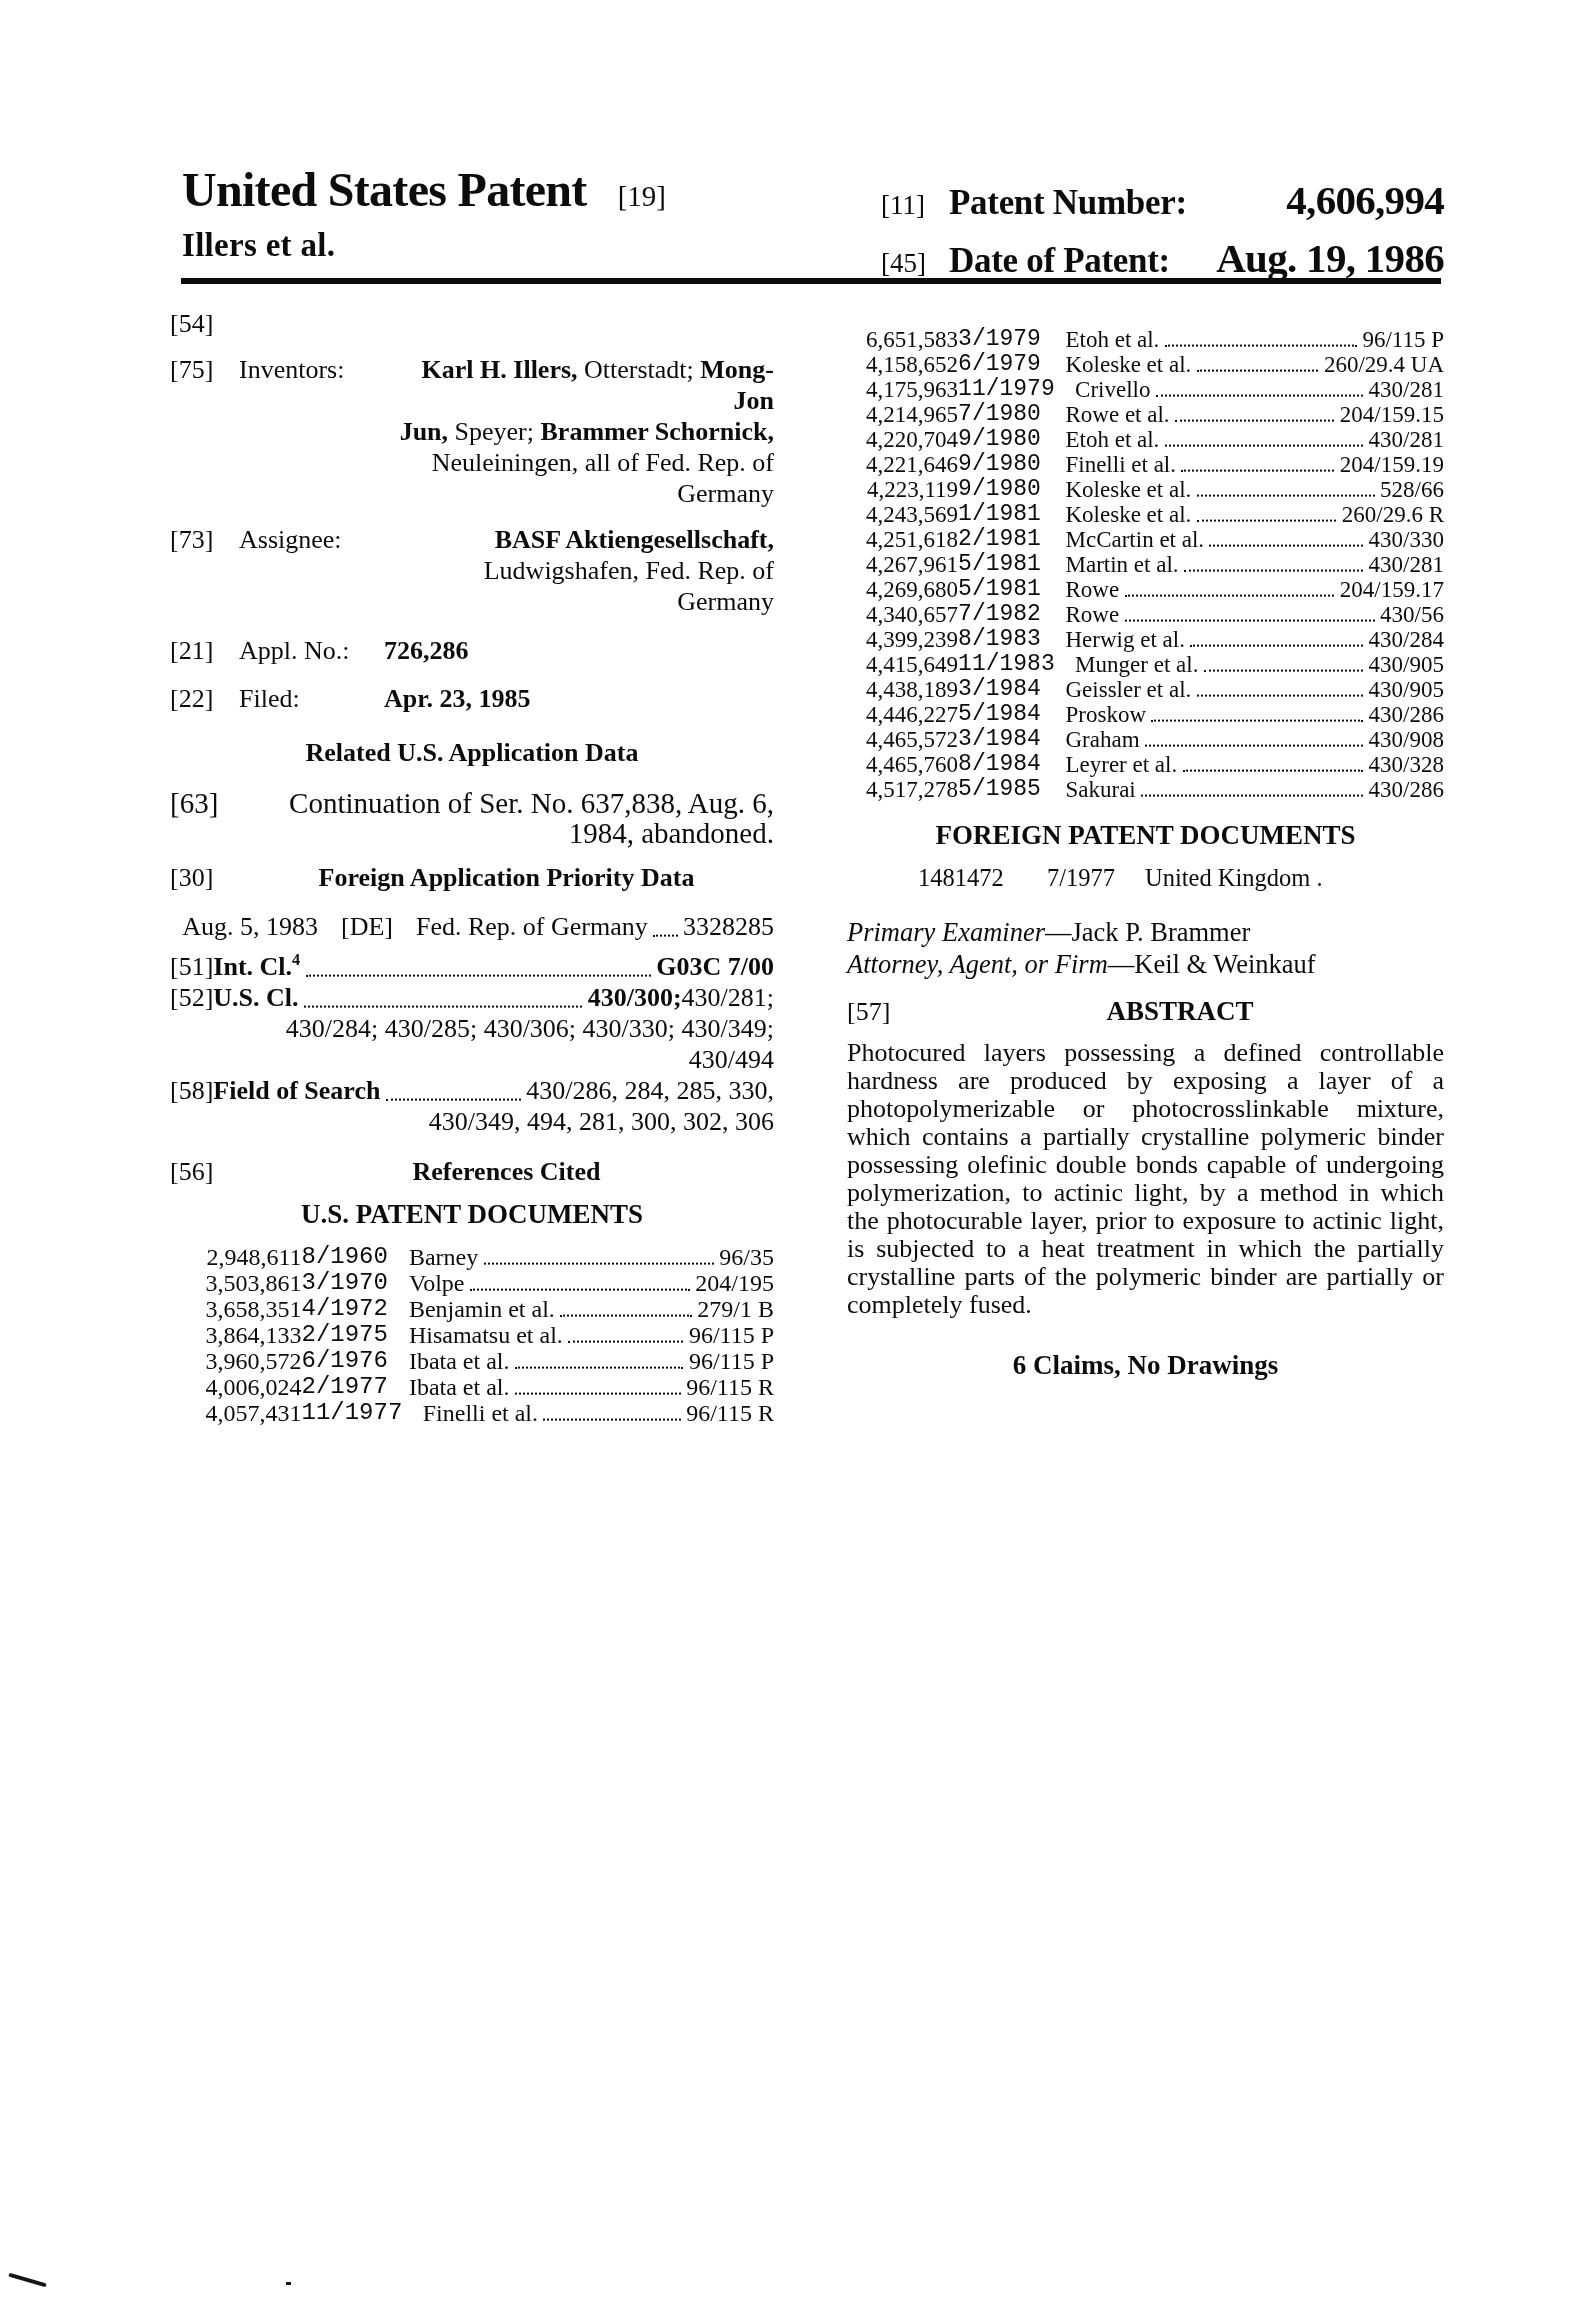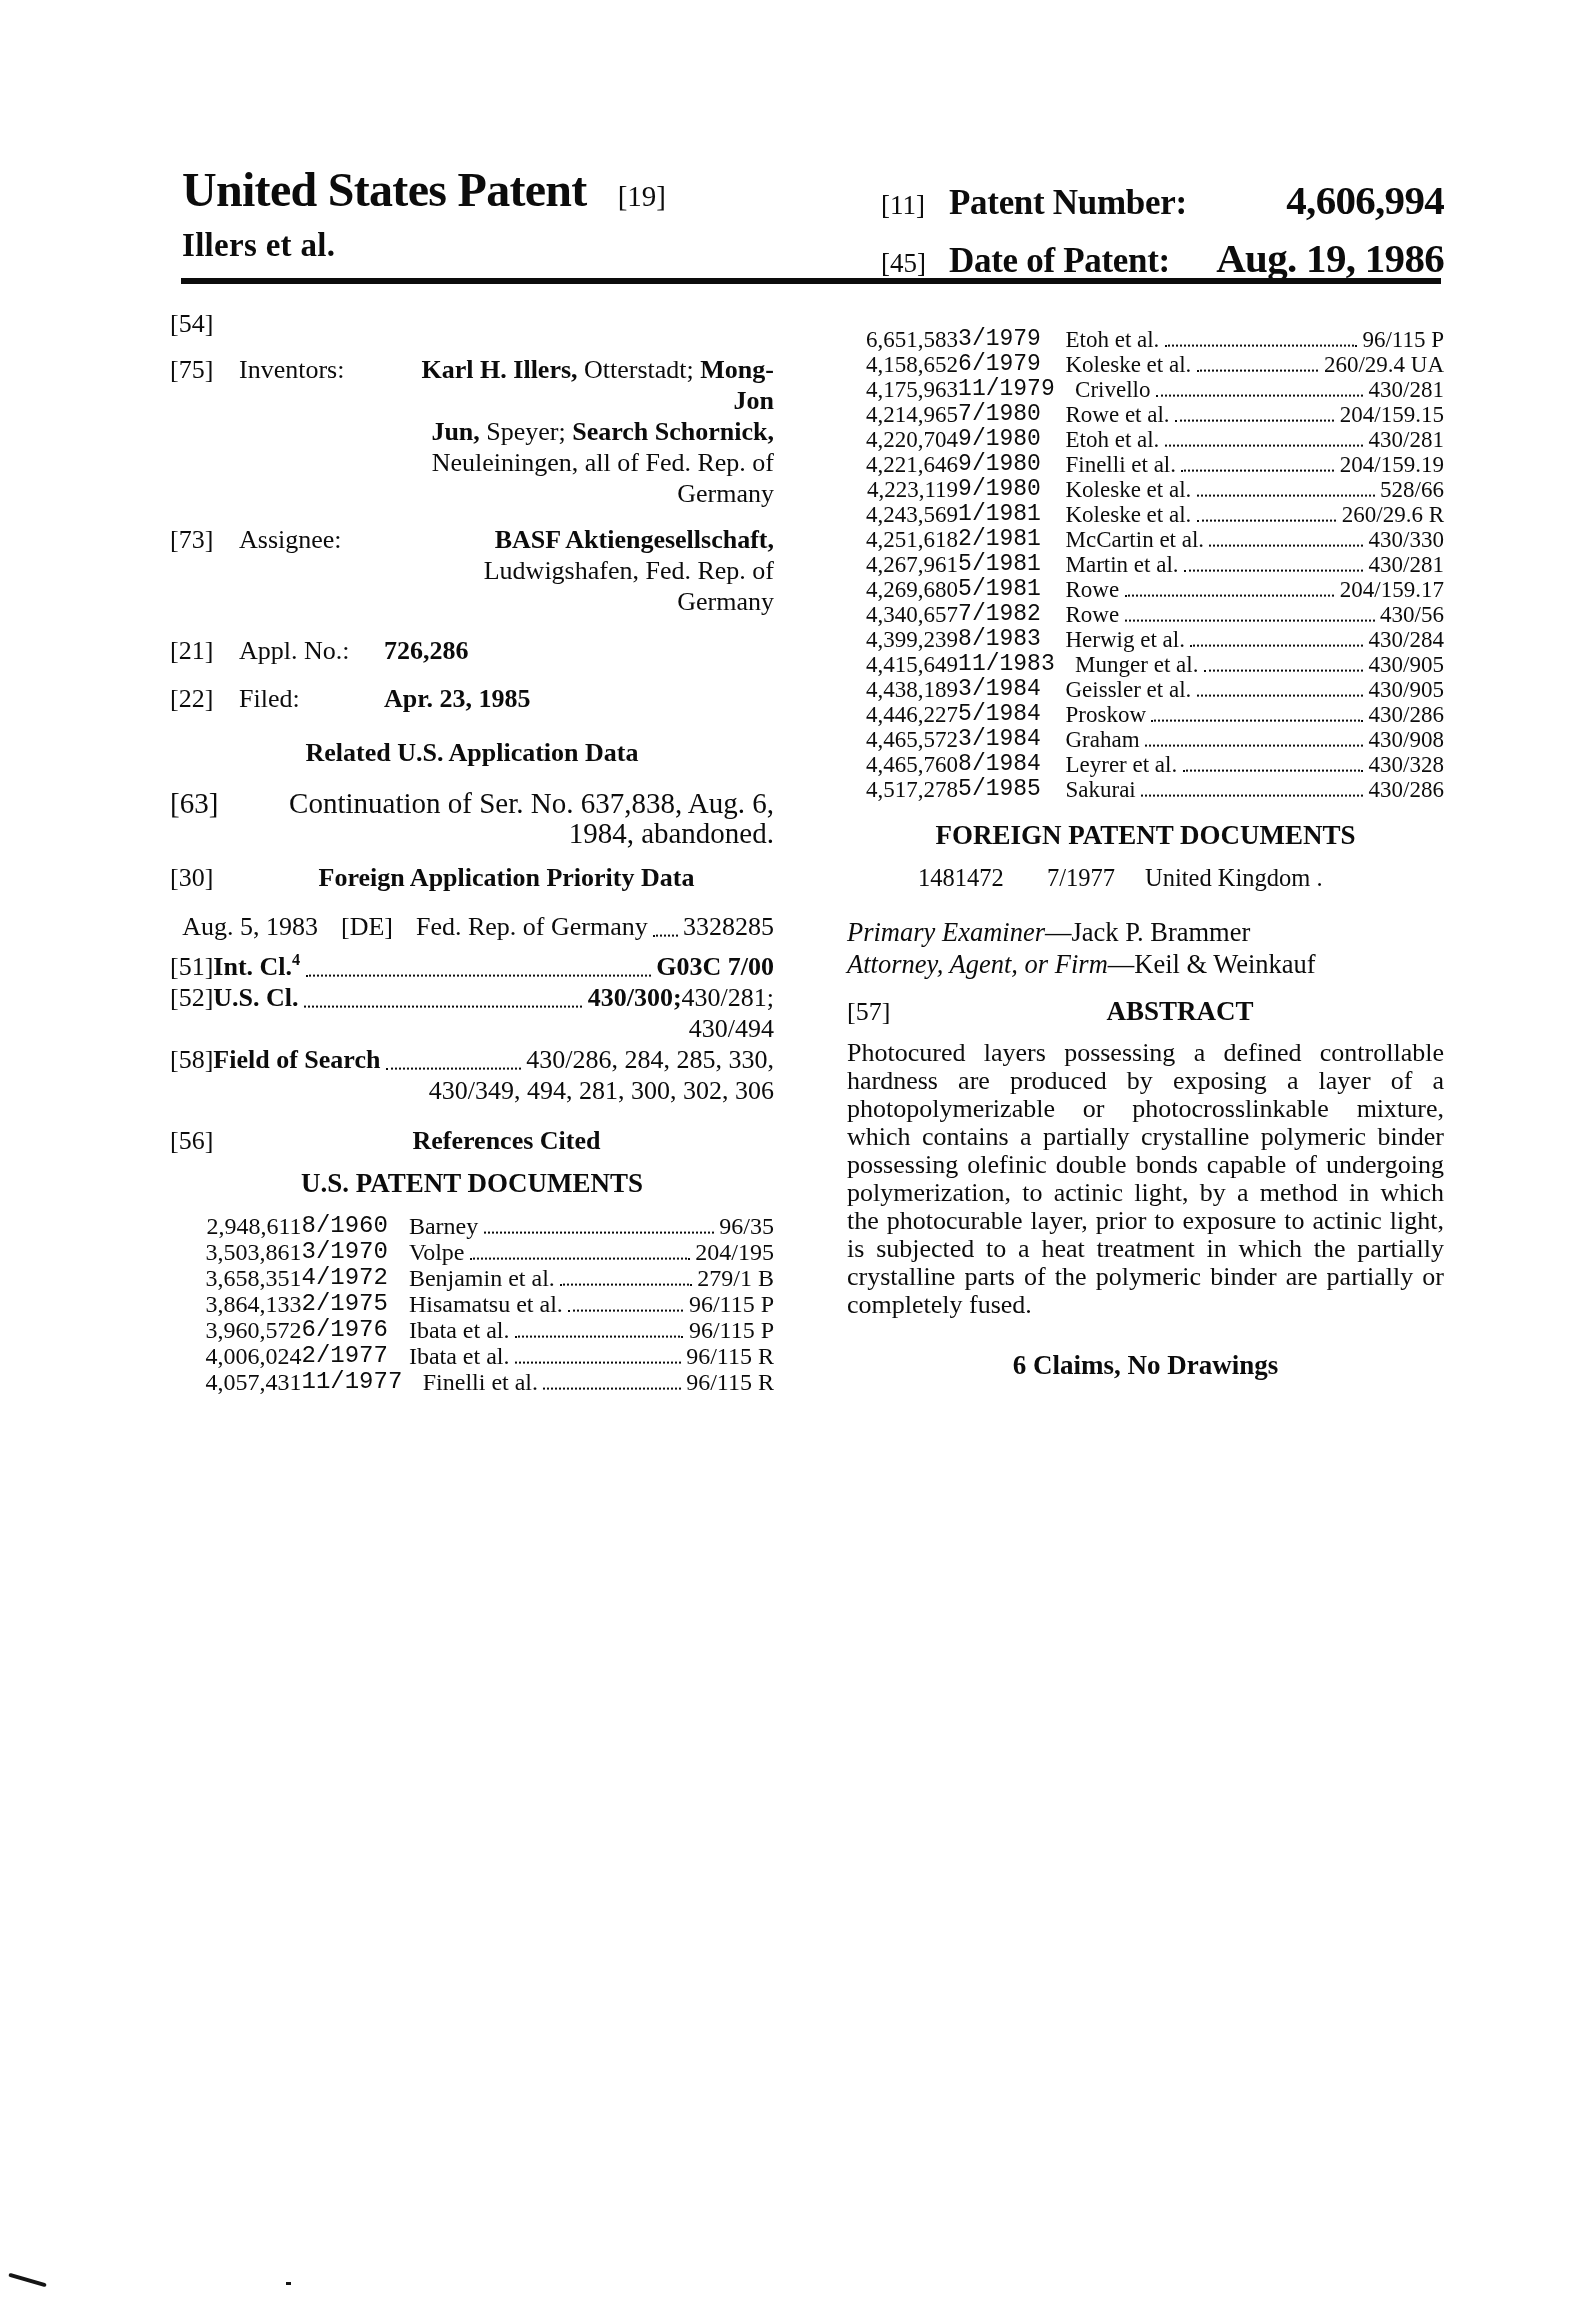--- a/index.html
+++ b/index.html
@@ -120,21 +120,21 @@
   <div class="col col-left">
 
     <div class="f-row mb22">
       <span class="code">[54]</span>
     </div>
 
     <div class="f-row mb22">
       <span class="code">[75]</span>
       <span class="flbl">Inventors:</span>
       <div class="fval"><span class="b">Karl H. Illers,</span><span> Otterstadt; </span><span class="b">Mong-Jon
-Jun,</span><span> Speyer; </span><span class="b">Search Schornick,</span><span>
+Jun,</span><span> Speyer; </span><span class="b">Brammer Schornick,</span><span>
 Neuleiningen, all of Fed. Rep. of
 Germany</span></div>
     </div>
 
     <div class="f-row mb26">
       <span class="code">[73]</span>
       <span class="flbl">Assignee:</span>
       <div class="fval"><span class="b">BASF Aktiengesellschaft,</span><span>
 Ludwigshafen, Fed. Rep. of
 Germany</span></div>
@@ -182,20 +182,21 @@
     </div>
 
     <div>
       <div class="leader-row">
         <span class="code">[52]</span>
         <span class="b nowrap">U.S. Cl.</span>
         <span class="leader"></span>
         <span class="b nowrap">430/300;</span>
         <span class="nowrap"> 430/281;</span>
       </div>
+      <div class="r-align">430/284; 430/285; 430/306; 430/330; 430/349;</div>
       <div class="r-align">430/494</div>
     </div>
 
     <div>
       <div class="leader-row">
         <span class="code">[58]</span>
         <span class="b nowrap">Field of Search</span>
         <span class="leader"></span>
         <span class="nowrap">430/286, 284, 285, 330,</span>
       </div>

